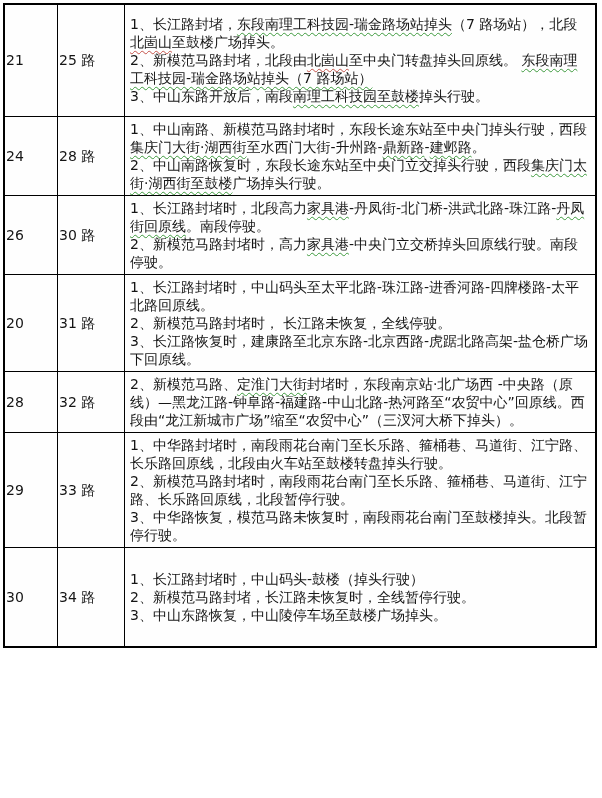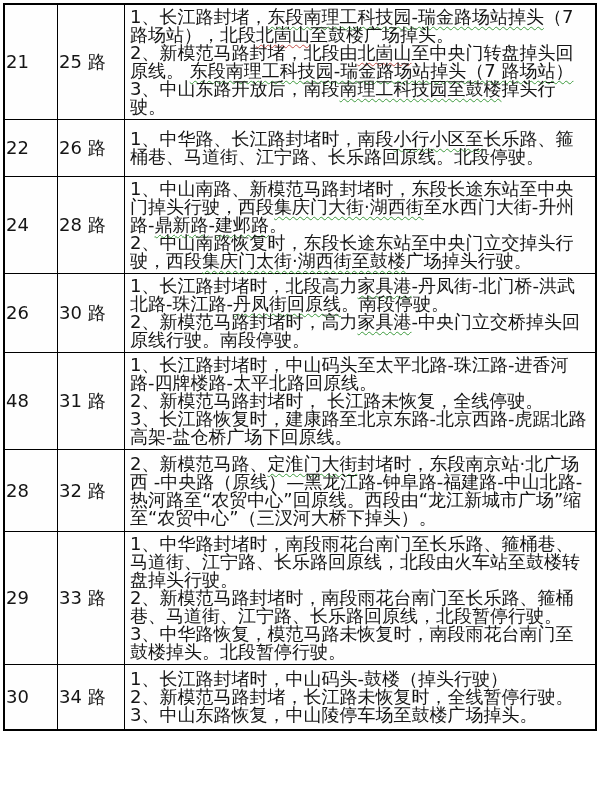--- a/index.html
+++ b/index.html
@@ -11,21 +11,21 @@
   .wrap{padding:3px 4px 0 3px;}
   table{
     border-collapse:collapse;
     table-layout:fixed;
     width:594px;
     border:2px solid #000;
   }
   td{
     border:1px solid #000;
     vertical-align:middle;
-    font-size:18px;
+    font-size:14px;
     line-height:18px;
     background:#fefefe;
   }
   td.c1{width:50px;}
   td.c2{width:64px;text-align:left;white-space:nowrap;}
   td.c3{padding:3px 6px 3px 5px;text-align:left;word-break:break-all;}
   .item{margin:0;}
   
   tr:nth-child(1){height:112px;}
   tr:nth-child(2){height:57px;}
@@ -64,27 +64,20 @@
   <tr>
     <td class="c1">21</td>
     <td class="c2">25 路</td>
     <td class="c3">
             <div class="item"><span>1、长江路封堵，</span><span class="sq-g">东段南理工科技园-瑞金路场站掉头</span><span>（7 路场站），北段</span><span class="sq-r">北崮山</span><span>至鼓楼广场掉头。</span></div>
             <div class="item"><span>2、新模范马路封堵，北段由</span><span class="sq-r">北崮山</span><span>至中央门转盘掉头回原线。 </span><span class="sq-g">东段南理工科技园-瑞金路场站掉头（7 路场站）</span></div>
             <div class="item"><span>3、中山东路开放后，南段</span><span class="sq-g">南理工科技园至鼓楼</span><span>掉头行驶。</span></div>
           </td>
   </tr>
 
-  <tr>
-    <td class="c1">22</td>
-    <td class="c2">26 路</td>
-    <td class="c3">
-            <div class="item"><span>1、中华路、长江路封堵时，南段</span><span class="sq-g">小行小区至</span><span>长乐路、箍桶巷、马道街、江宁路、长乐路回原线。北段停驶。</span></div>
-          </td>
-  </tr>
 
 
   <tr>
     <td class="c1">24</td>
     <td class="c2">28 路</td>
     <td class="c3">
             <div class="item"><span>1、中山南路、新模范马路封堵时，东段长途东站至中央门掉头行驶，西段</span><span class="sq-g">集庆门大街·湖西街</span><span>至水西门大街-升州路-</span><span class="sq-g">鼎新路</span><span>-</span><span class="sq-g">建邺路</span><span>。</span></div>
             <div class="item"><span>2、中山南路恢复时，东段长途东站至中央门立交掉头行驶，西段</span><span class="sq-g">集庆门太街·湖西街至鼓楼</span><span>广场掉头行驶。</span></div>
           </td>
   </tr>
@@ -93,21 +86,21 @@
   <tr>
     <td class="c1">26</td>
     <td class="c2">30 路</td>
     <td class="c3">
             <div class="item"><span>1、长江路封堵时，北段高力</span><span class="sq-g">家具港</span><span>-丹凤街-北门桥-洪武北路-珠江路-</span><span class="sq-g">丹凤街回原线</span><span>。南段停驶。</span></div>
             <div class="item"><span>2、新模范马路封堵时，高力</span><span class="sq-g">家具港</span><span>-中央门立交桥掉头回原线行驶。南段停驶。</span></div>
           </td>
   </tr>
 
   <tr>
-    <td class="c1">48</td>
+    <td class="c1">20</td>
     <td class="c2">31 路</td>
     <td class="c3">
             <div class="item"><span>1、长江路封堵时，中山码头至太平北路-珠江路-进香河路-四牌楼路-太平北路回原线。</span></div>
             <div class="item"><span>2、新模范马路封堵时， 长江路未恢复，全线停驶。</span></div>
             <div class="item"><span>3、长江路恢复时，建康路至北京东路-北京西路-虎踞北路高架-盐仓桥广场下回原线。</span></div>
           </td>
   </tr>
 
   <tr>
     <td class="c1">28</td>

